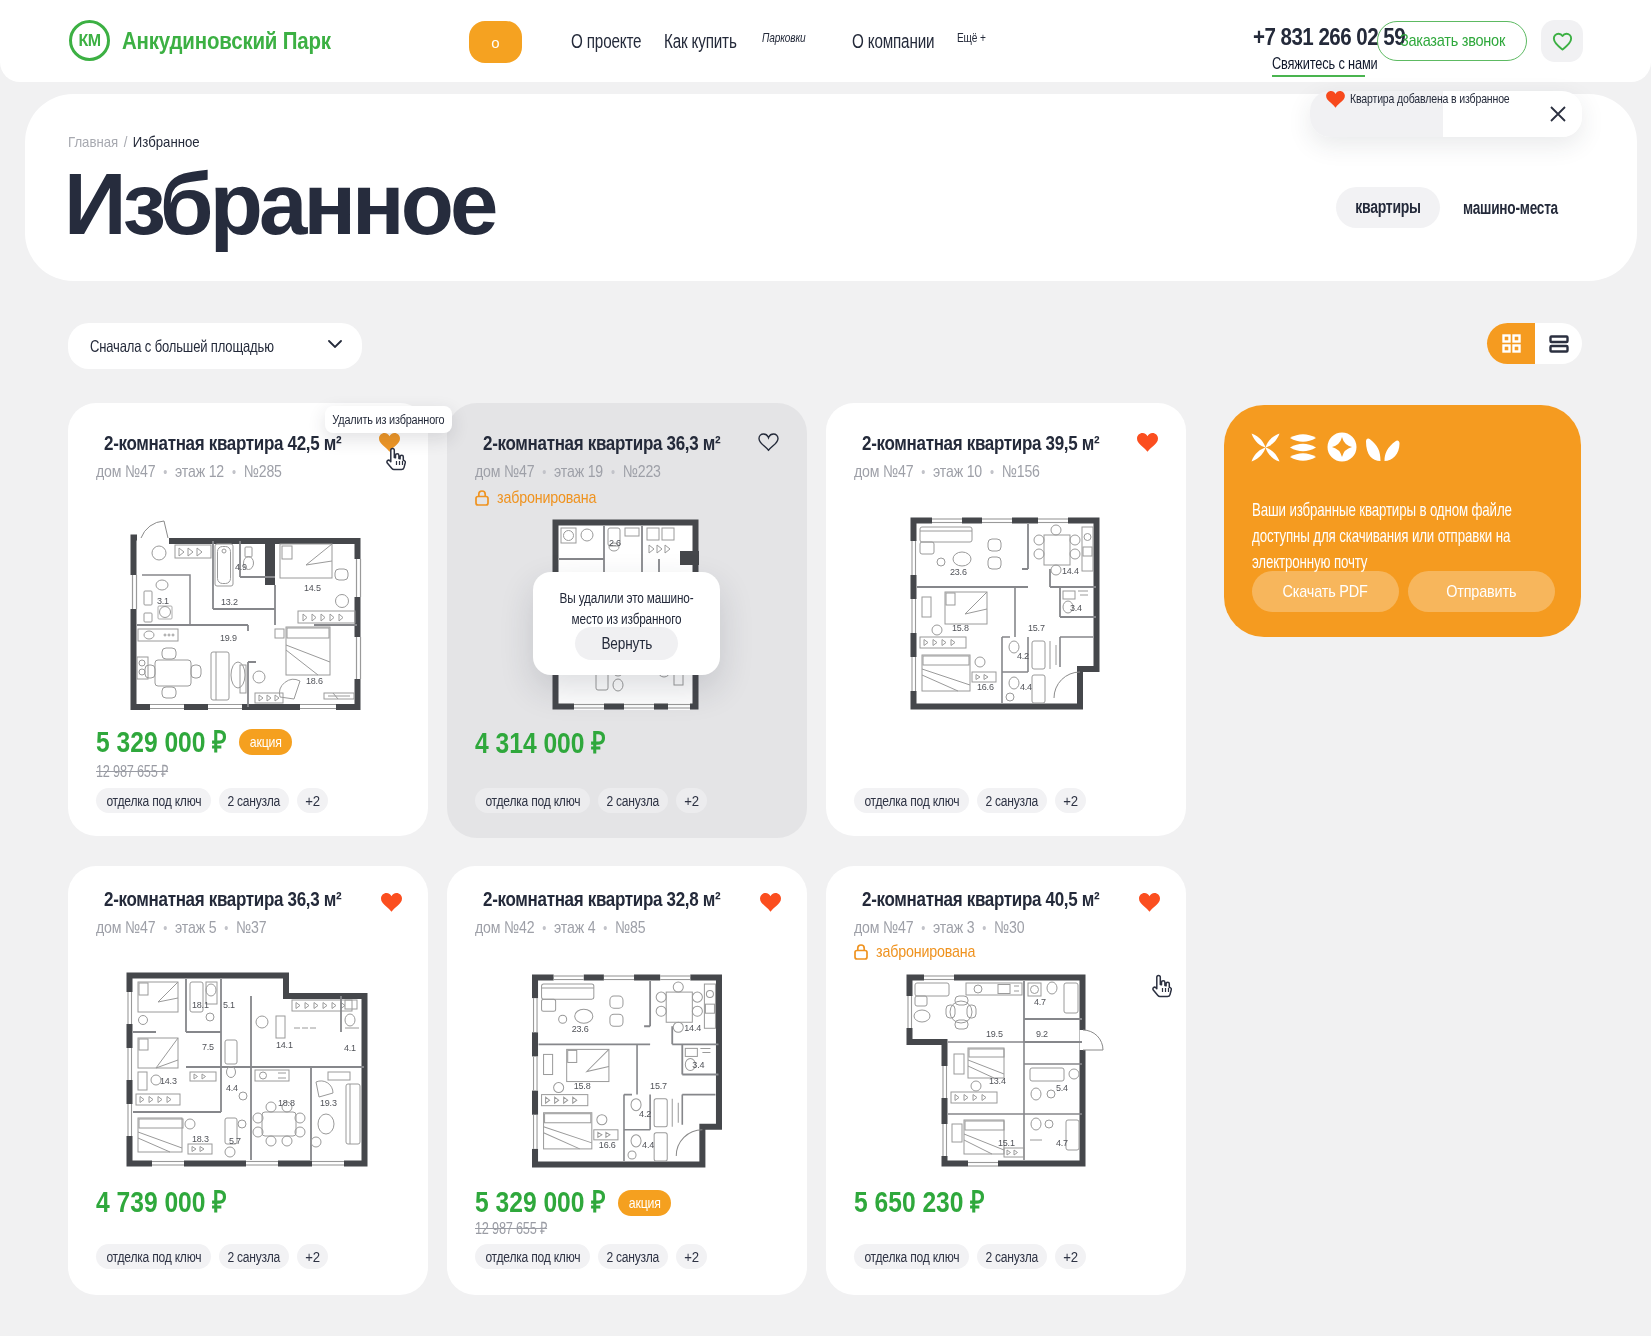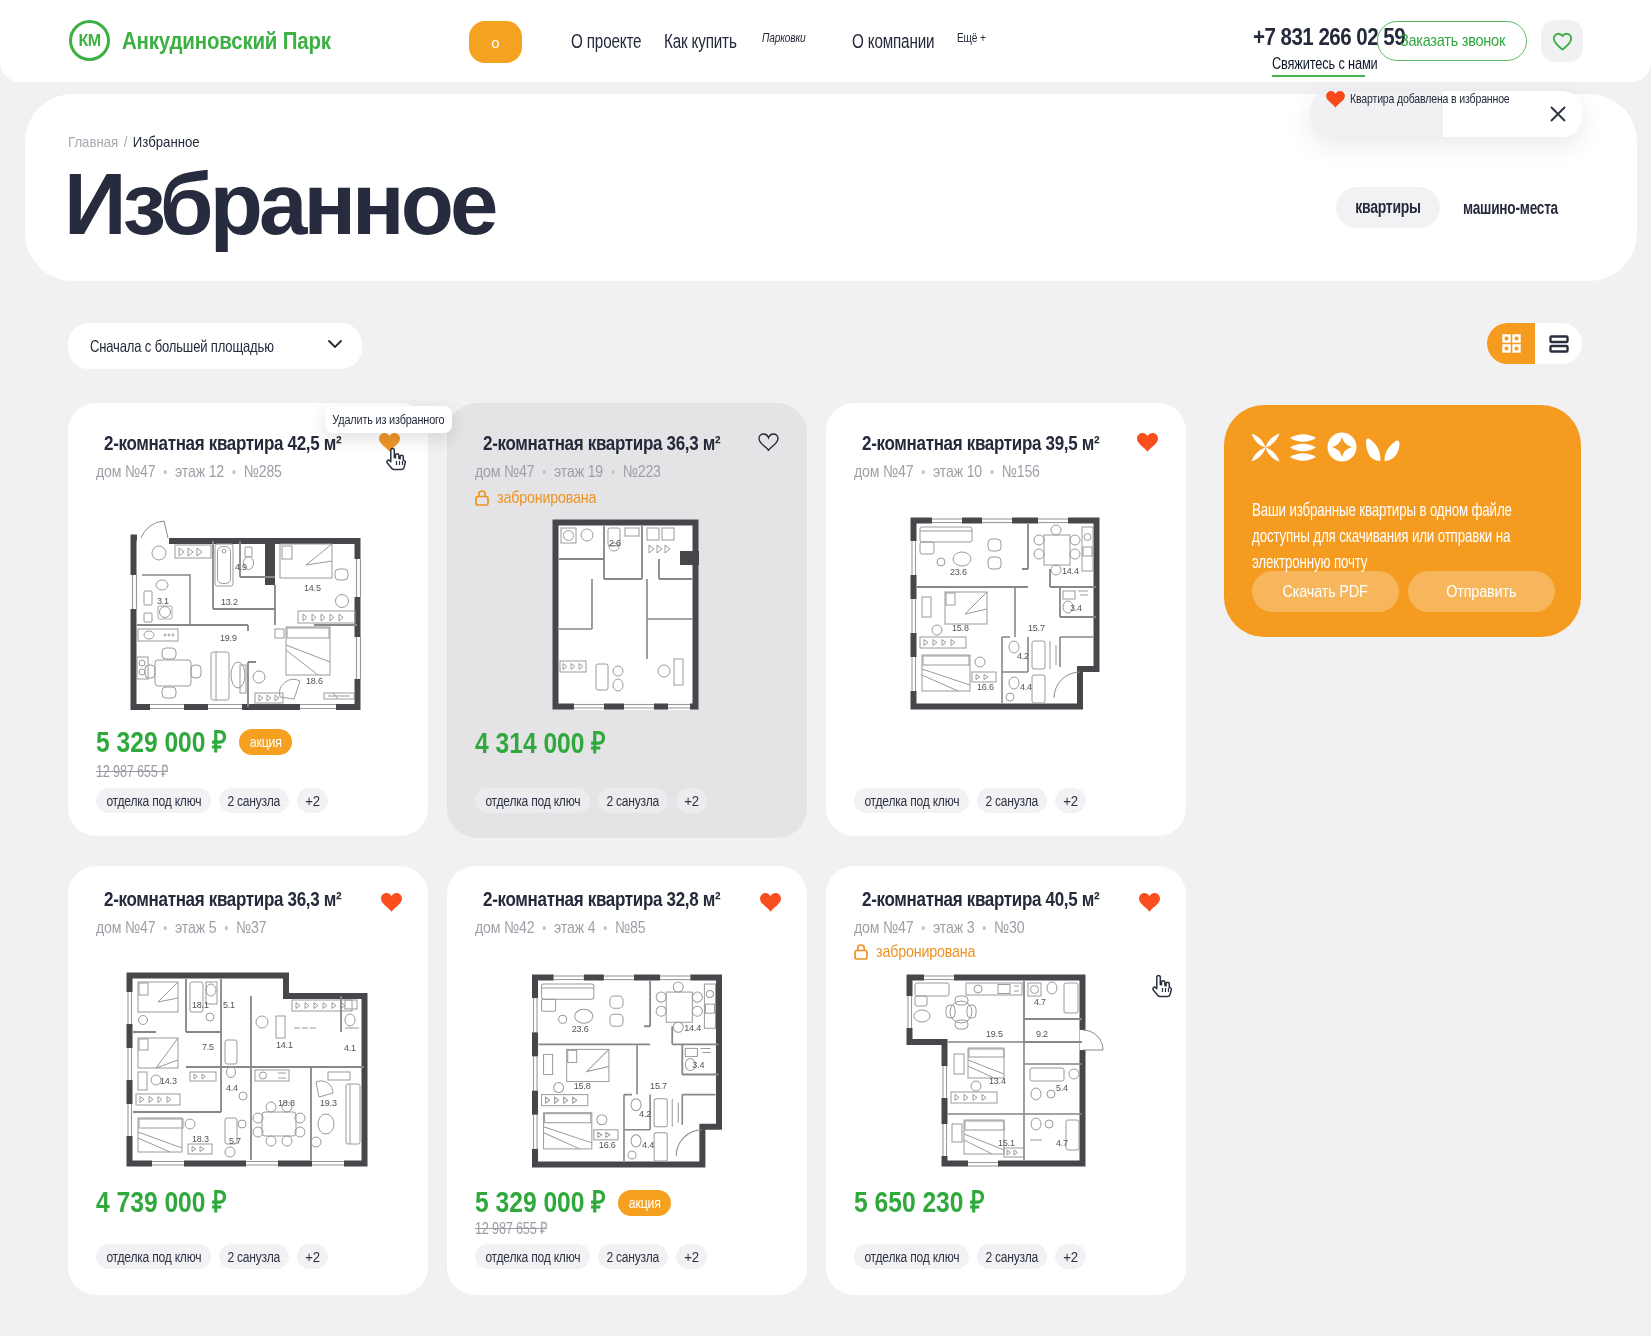--- a/index.html
+++ b/index.html
@@ -360,20 +360,27 @@
       </g>
 
     <g fill="none" stroke="#9a9a9a" stroke-width="1">
         <rect x="122" y="140" width="9" height="26"></rect>
         <circle cx="112" cy="152" r="6"></circle>
       </g>
 
     <text x="57" y="27">2.6</text>
   </svg>
 
+  <div class="abs" style="left:86px;top:169px;width:187px;height:103px;background:#fff;border-radius:18px;box-shadow:0 14px 34px rgba(40,45,60,0.16);text-align:center;">
+    <div style="margin-top:15px;font-size:15.5px;line-height:21px;color:#242a3a;letter-spacing:-0.2px;transform:scaleX(0.76);transform-origin:50% 0;white-space:nowrap;">Вы удалили это машино-<br>место из избранного</div>
+
+    <div style="position:absolute;left:42px;top:55px;width:103px;height:33px;border-radius:17px;background:#f0f0f2;display:flex;align-items:center;justify-content:center;font-size:16px;color:#242a3a;letter-spacing:-0.2px;">
+        <span class="sc" style="transform:scaleX(0.85)">Вернуть</span>
+      </div>
+  </div>
 
   <div class="price" style="top:318px;"><span class="sx" style="transform:scaleX(0.82)">4 314 000 ₽</span></div>
 
   <div class="tags" style="top:385px;">
     <div class="tag" style="background:#ececee;width:115px;">
         <span class="sc" style="transform:scaleX(0.78)">отделка под ключ</span>
       </div>
       <div class="tag" style="background:#ececee;width:70px;">
         <span class="sc" style="transform:scaleX(0.78)">2 санузла</span>
       </div>

